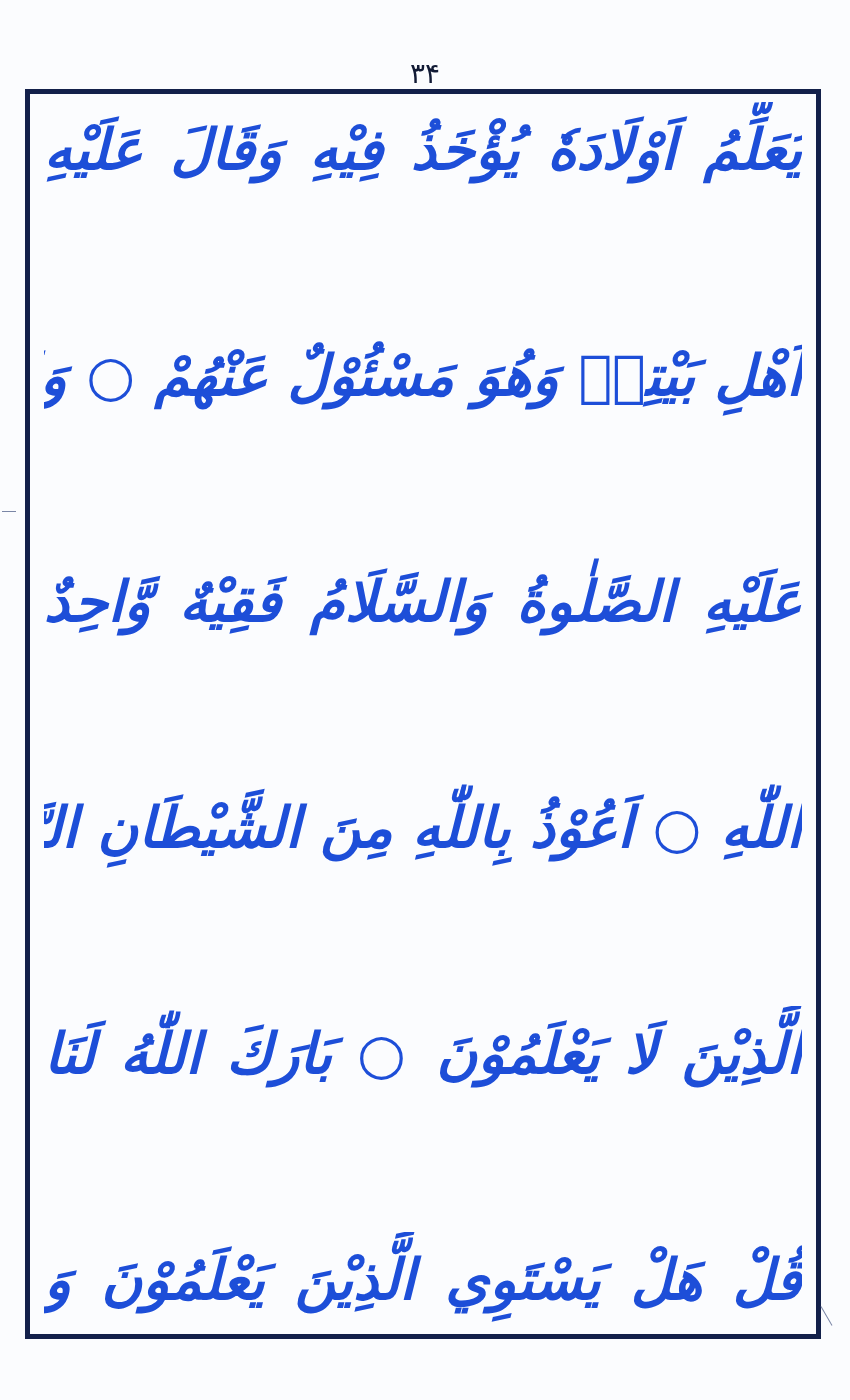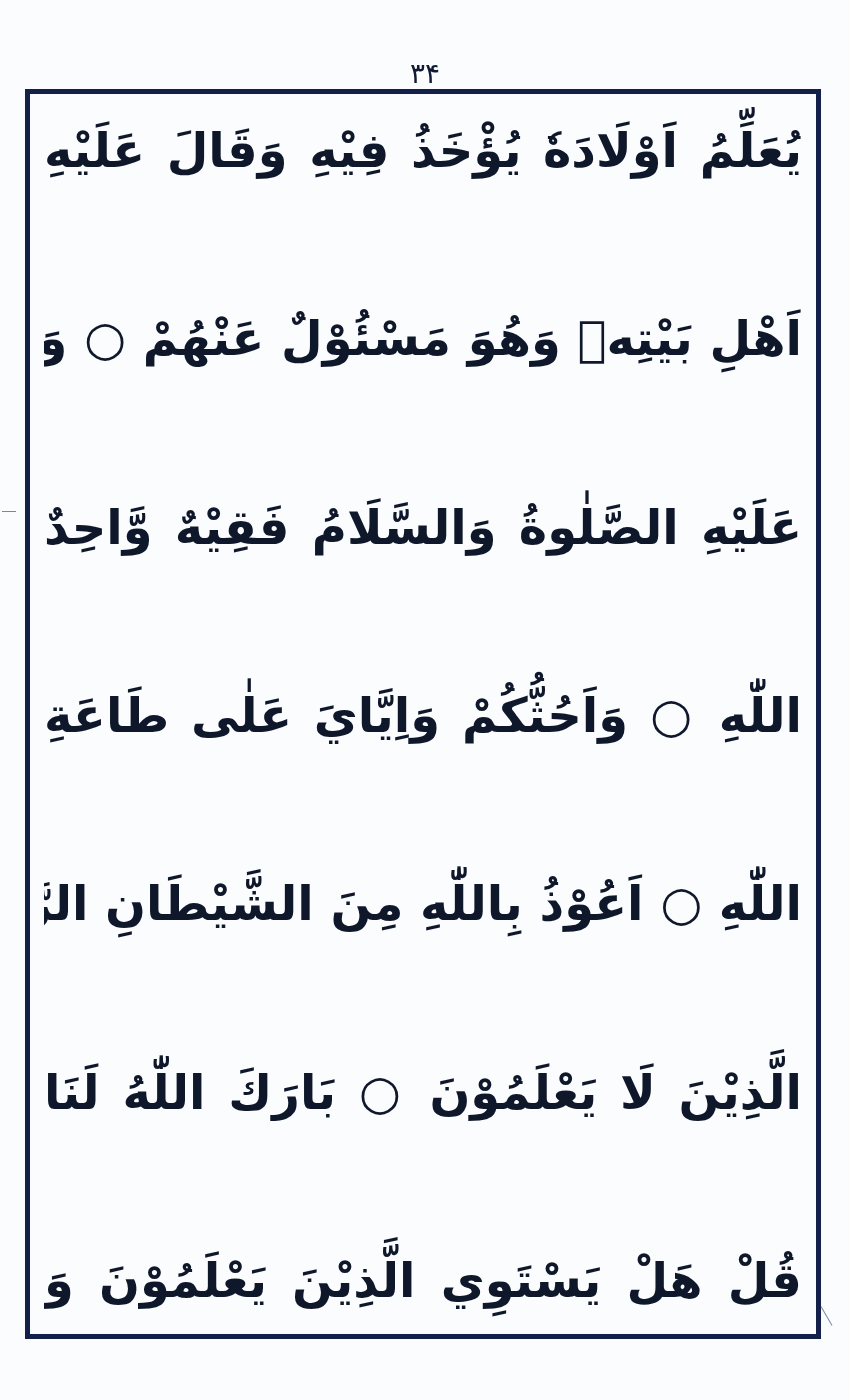--- a/index.html
+++ b/index.html
@@ -46,27 +46,28 @@
       display: flex;
       flex-direction: column;
       justify-content: space-between;
     }
     .line {
       direction: rtl;
       text-align: justify;
       text-align-last: justify;
       font-family: "DejaVu Sans", sans-serif;
       font-weight: bold;
-      font-size: 48px;
+      font-size: 56px;
       line-height: 96px;
       height: 96px;
       white-space: nowrap;
       overflow: hidden;
-      color: #0f172a;
+      color: #1d4ed8;
       letter-spacing: 0;
+      font-style: italic;
     }
     .stray-mark-left {
       position: absolute;
       left: 2px;
       top: 511px;
       width: 14px;
       height: 1px;
       background: #7a86a6;
     }
     .stray-mark-right {
@@ -82,21 +83,20 @@
 </head>
 <body>
 
 <div class="page-number">۳۴</div>
 
 <div class="frame">
   <div class="lines">
     <div class="line">يُعَلِّمُ اَوْلَادَهٗ يُؤْخَذُ فِيْهِ وَقَالَ عَلَيْهِ</div>
     <div class="line">اَهْلِ بَيْتِهٖ وَهُوَ مَسْئُوْلٌ عَنْهُمْ ○ وَقَالَ</div>
     <div class="line">عَلَيْهِ الصَّلٰوةُ وَالسَّلَامُ فَقِيْهٌ وَّاحِدٌ</div>
-    <div class="line">اللّٰهِ ○ وَاَحُثُّكُمْ وَاِيَّايَ عَلٰى طَاعَةِ</div>
     <div class="line">اللّٰهِ ○ اَعُوْذُ بِاللّٰهِ مِنَ الشَّيْطَانِ الرَّجِيْمِ ○</div>
     <div class="line">الَّذِيْنَ لَا يَعْلَمُوْنَ ○ بَارَكَ اللّٰهُ لَنَا</div>
     <div class="line">قُلْ هَلْ يَسْتَوِي الَّذِيْنَ يَعْلَمُوْنَ وَ</div>
   </div>
 </div>
 
 <div class="stray-mark-left"></div>
 <div class="stray-mark-right"></div>
 
 </body></html>

